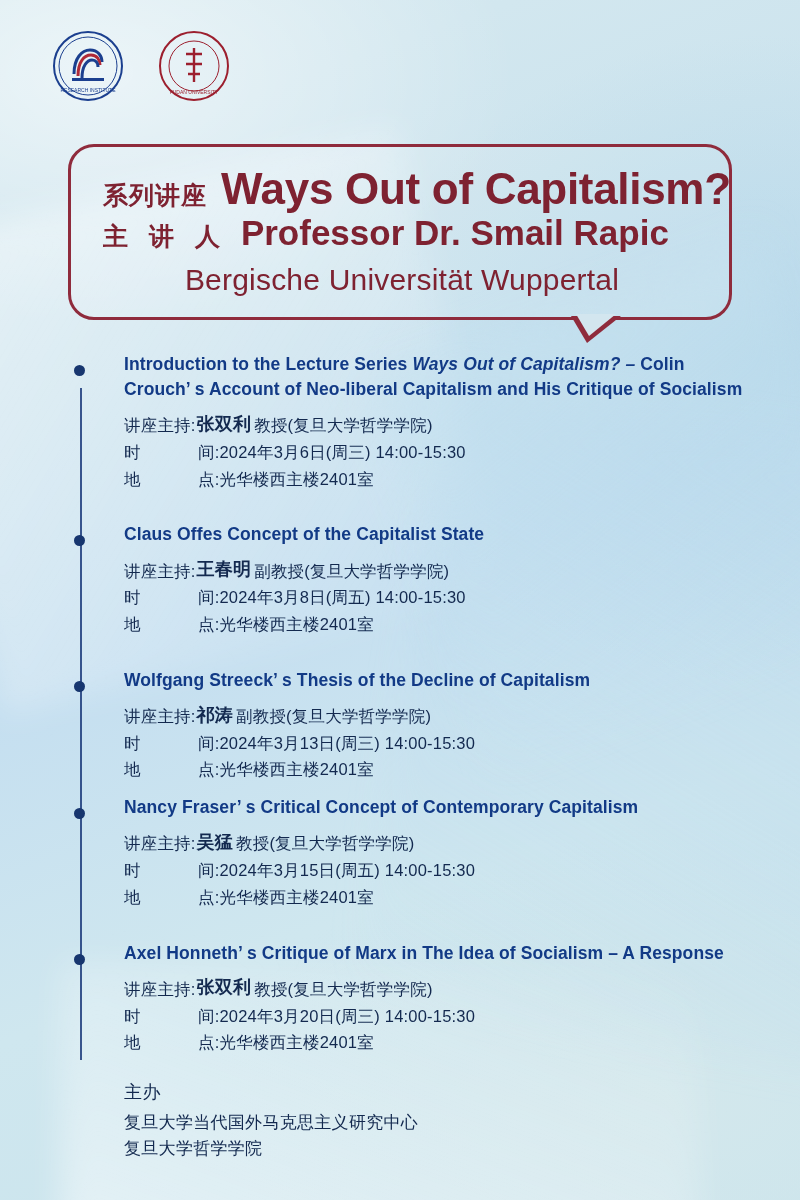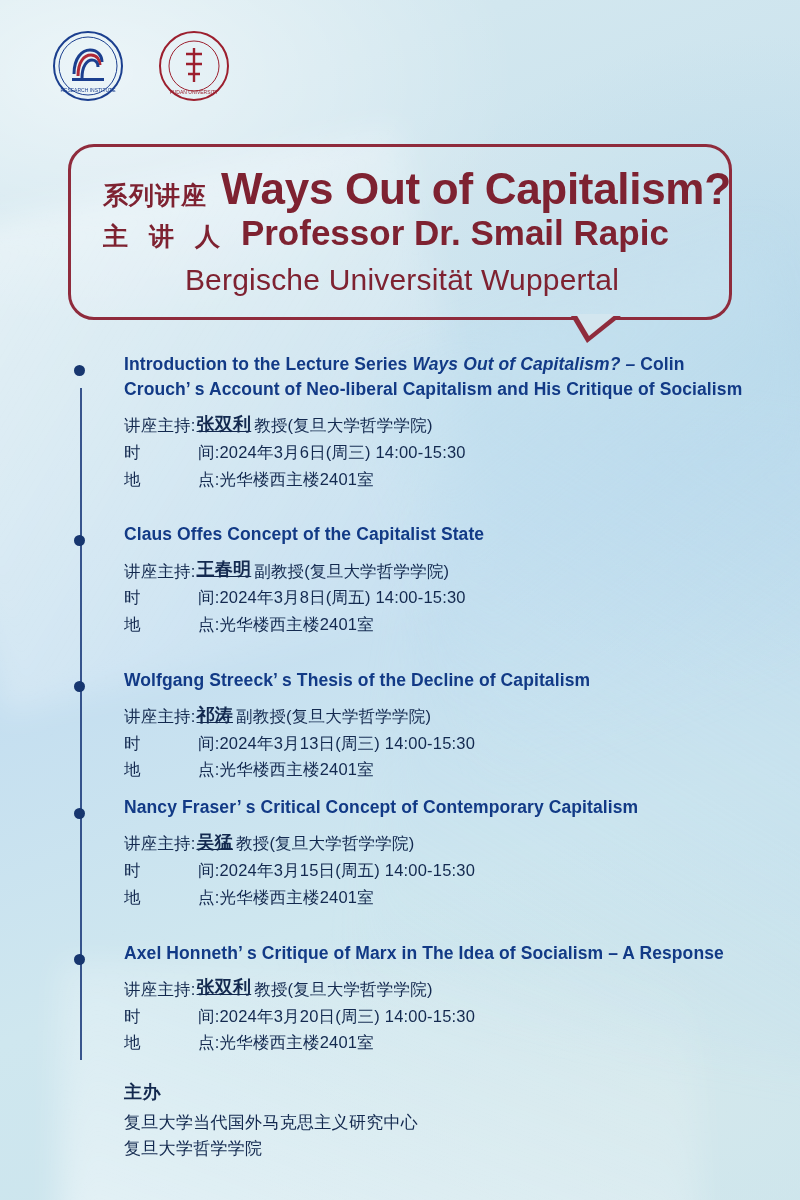--- a/index.html
+++ b/index.html
@@ -205,33 +205,32 @@
     display: inline-block;
     min-width: 74px;
   }
   .meta-label.spaced {
     letter-spacing: 10px;
   }
   .host-name {
     font-weight: 700;
     font-size: 18px;
     padding: 0 3px 0 1px;
-    text-decoration: underline;
   }
 
   
   .footer {
     position: absolute;
     left: 124px;
     top: 1080px;
     color: #13294f;
   }
   .footer-title {
     font-size: 18px;
-    font-weight: 700;
+    font-weight: 400;
     margin-bottom: 6px;
     letter-spacing: 0.5px;
   }
   .footer-line {
     font-size: 17px;
     line-height: 1.55;
     letter-spacing: 0.3px;
   }
 </style>
 </head>

